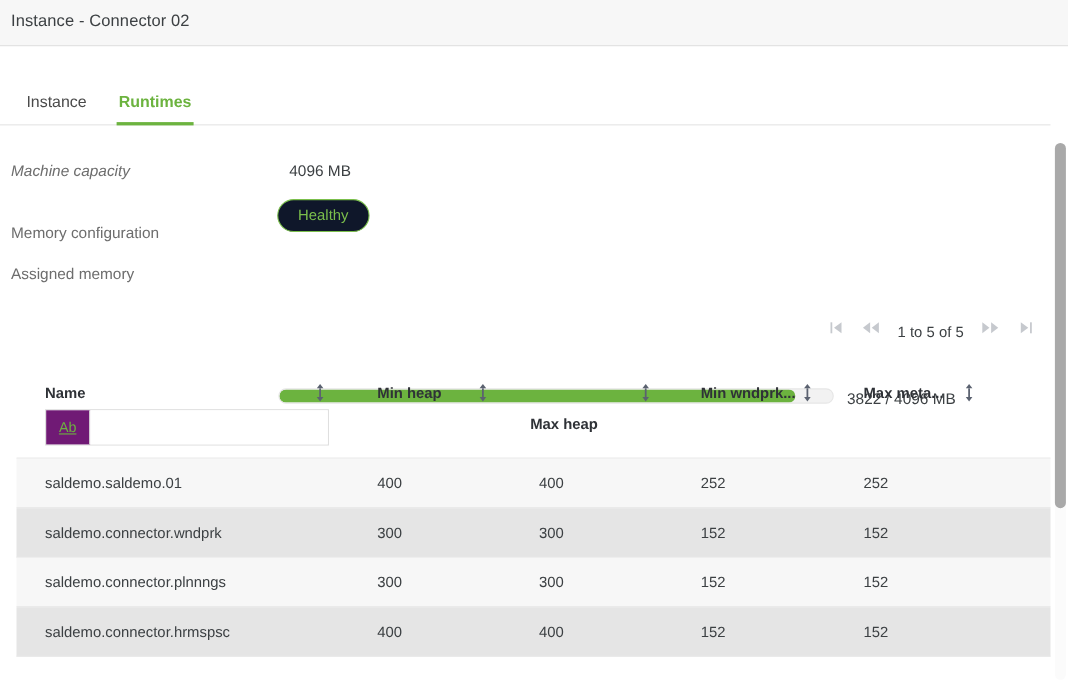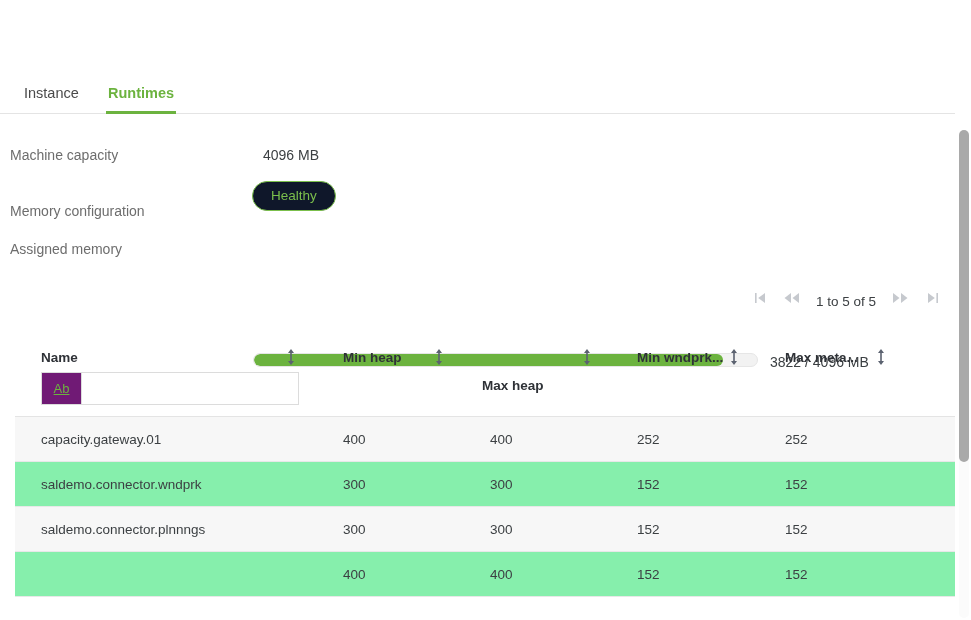--- a/index.html
+++ b/index.html
@@ -48,21 +48,21 @@
   .summary { position: absolute; left: 0; top: 114px; width: 955px; }
   .srow { position: relative; height: 0; }
   .slabel {
     position: absolute; font-size: 14px; color: #6d6d6d;
     left: 10px; white-space: nowrap;
   }
   .svalue {
     position: absolute; font-size: 14px; color: #3c4043;
     left: 263px; white-space: nowrap;
   }
-  .row-cap  .slabel { top: 33px; } .row-cap  .svalue { top: 33px; }
+  .row-cap  .slabel { top: 33px; font-style: italic; } .row-cap  .svalue { top: 33px; }
   .row-cfg  .slabel { top: 89px; }
   .row-mem  .slabel { top: 127px; }
 
   .badge {
     position: absolute; left: 252px; top: 67px;
     padding: 6px 18px 7px 18px;
     border: 1px solid #7bbf4c; border-radius: 999px;
     background: #0f172a; color: #7bbf4c; font-size: 13.5px;
     white-space: nowrap;
   }
@@ -117,21 +117,21 @@
   }
   .filter-input {
     width: 216px; border: none; outline: none; padding: 0 8px;
     font-size: 13px; font-family: "Liberation Sans", sans-serif; color:#3c4043;
     background: #fff;
   }
 
   .tbody { position: relative; border-top: 1px solid #e4e4e4; }
   .trow {
     position: relative; height: 45px; border-bottom: 1px solid #e8e8e8;
-    background: #86efac;
+    background: #e5e5e5;
   }
   .trow.alt { background: #f7f7f7; }
   .cell {
     position: absolute; top: 15px; font-size: 13.5px; color: #3c4043;
     white-space: nowrap;
   }
   .c-name { left: 26px; }
   .c-min  { left: 328px; }
   .c-max  { left: 475px; }
   .c-mins { left: 622px; }
@@ -146,20 +146,23 @@
   .scrollthumb {
     position: absolute; left: 0; top: 0; width: 10px; height: 332px;
     background: #a9a9a9; border-radius: 5px;
   }
 </style>
 </head>
 <body>
 
 <div id="app">
 
+  <div class="titlebar">
+    <div class="title">Instance - Connector 02</div>
+  </div>
 
   <div class="tabs">
     <div class="tabstrip"></div>
     <button class="tab t0">Instance</button>
     <button class="tab t1">Runtimes</button>
   </div>
 
   <div class="summary">
 
     <div class="srow row-cap">
@@ -255,41 +258,42 @@
       </div>
 
       <div class="filtercell">
         <div class="ab-btn">Ab</div>
         <input class="filter-input" type="text" placeholder="" style="">
       </div>
     </div>
 
     <div class="tbody" id="tbody">
         <div class="trow alt">
-          <div class="cell c-name">capacity.gateway.01</div>
+          <div class="cell c-name">saldemo.saldemo.01</div>
           <div class="cell c-min">400</div>
           <div class="cell c-max">400</div>
           <div class="cell c-mins">252</div>
           <div class="cell c-maxs">252</div>
         </div>
         <div class="trow">
           <div class="cell c-name">saldemo.connector.wndprk</div>
           <div class="cell c-min">300</div>
           <div class="cell c-max">300</div>
           <div class="cell c-mins">152</div>
           <div class="cell c-maxs">152</div>
         </div>
         <div class="trow alt">
           <div class="cell c-name">saldemo.connector.plnnngs</div>
           <div class="cell c-min">300</div>
           <div class="cell c-max">300</div>
           <div class="cell c-mins">152</div>
           <div class="cell c-maxs">152</div>
         </div>
         <div class="trow">
+          <div class="cell c-name">saldemo.connector.hrmspsc</div>
           <div class="cell c-min">400</div>
           <div class="cell c-max">400</div>
           <div class="cell c-mins">152</div>
           <div class="cell c-maxs">152</div>
         </div>
       </div>
   </div>
 
   <div class="scrollbar">
     <div class="scrollthumb"></div>

